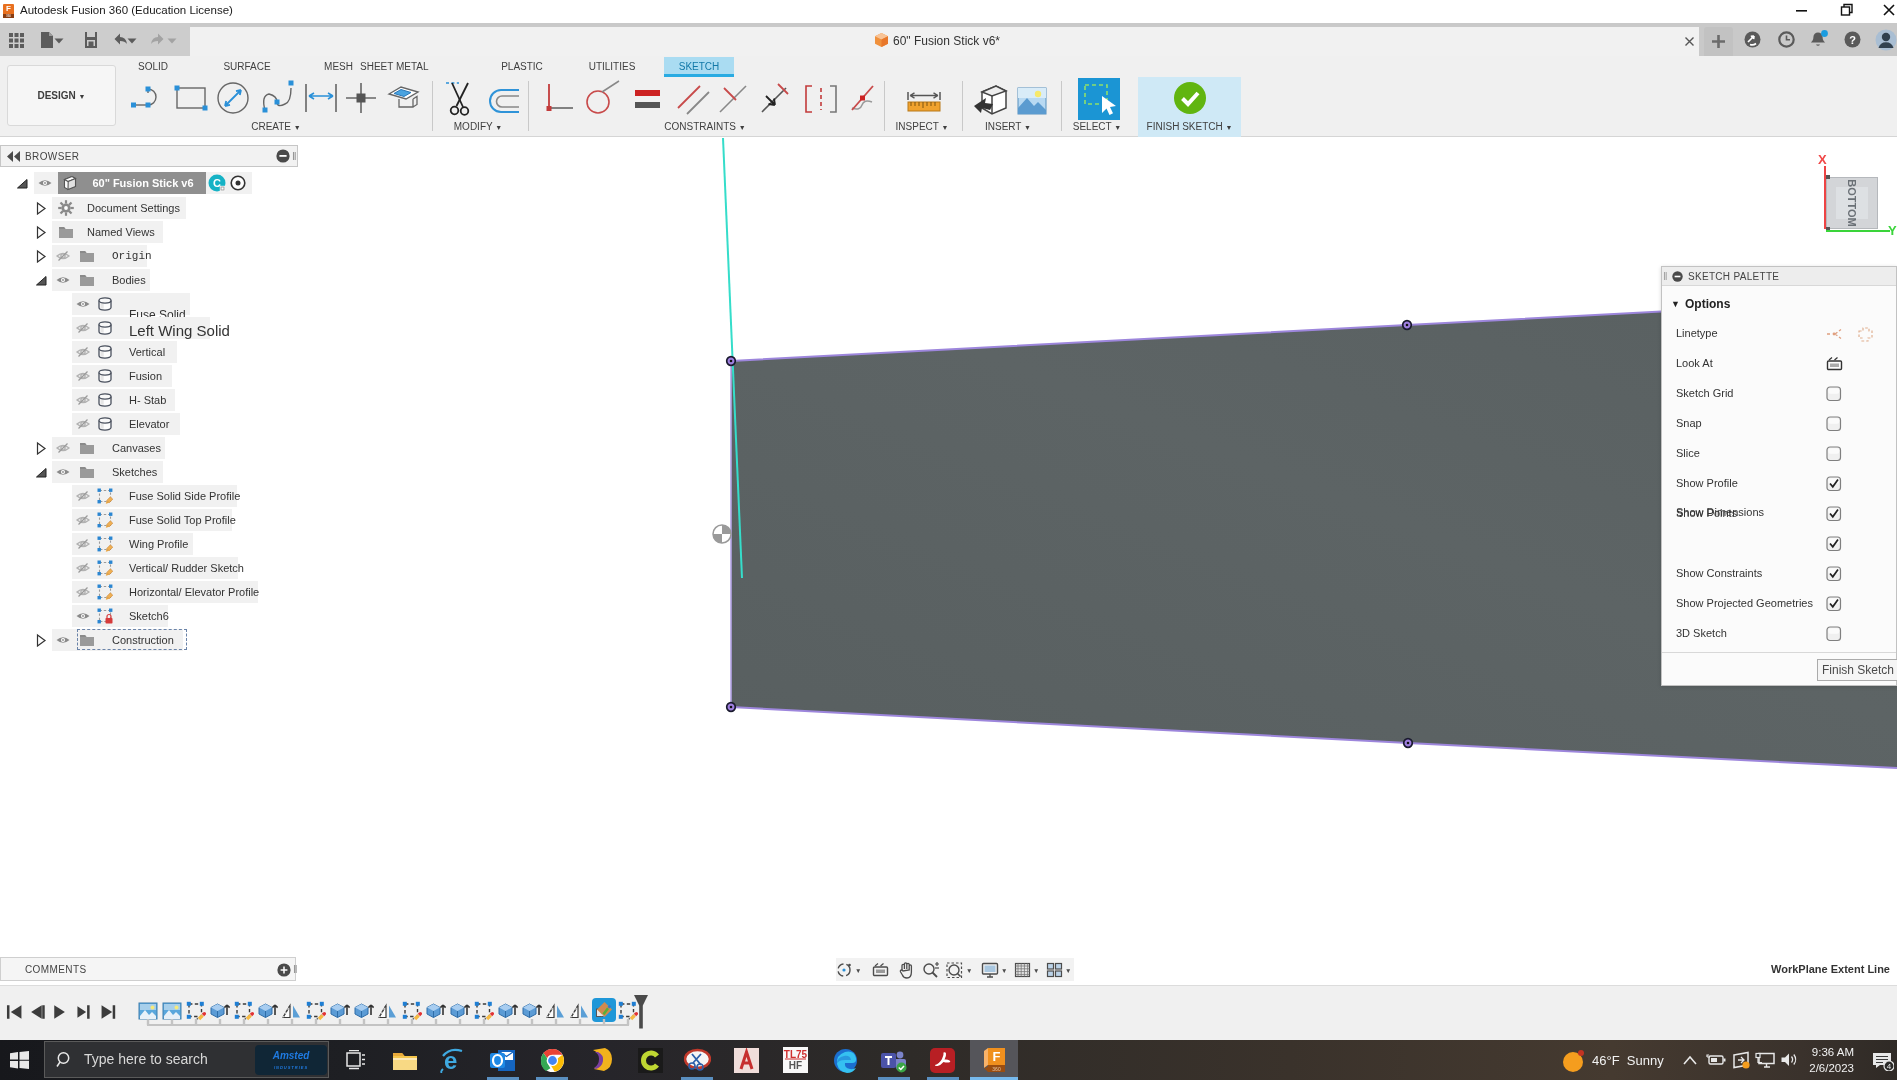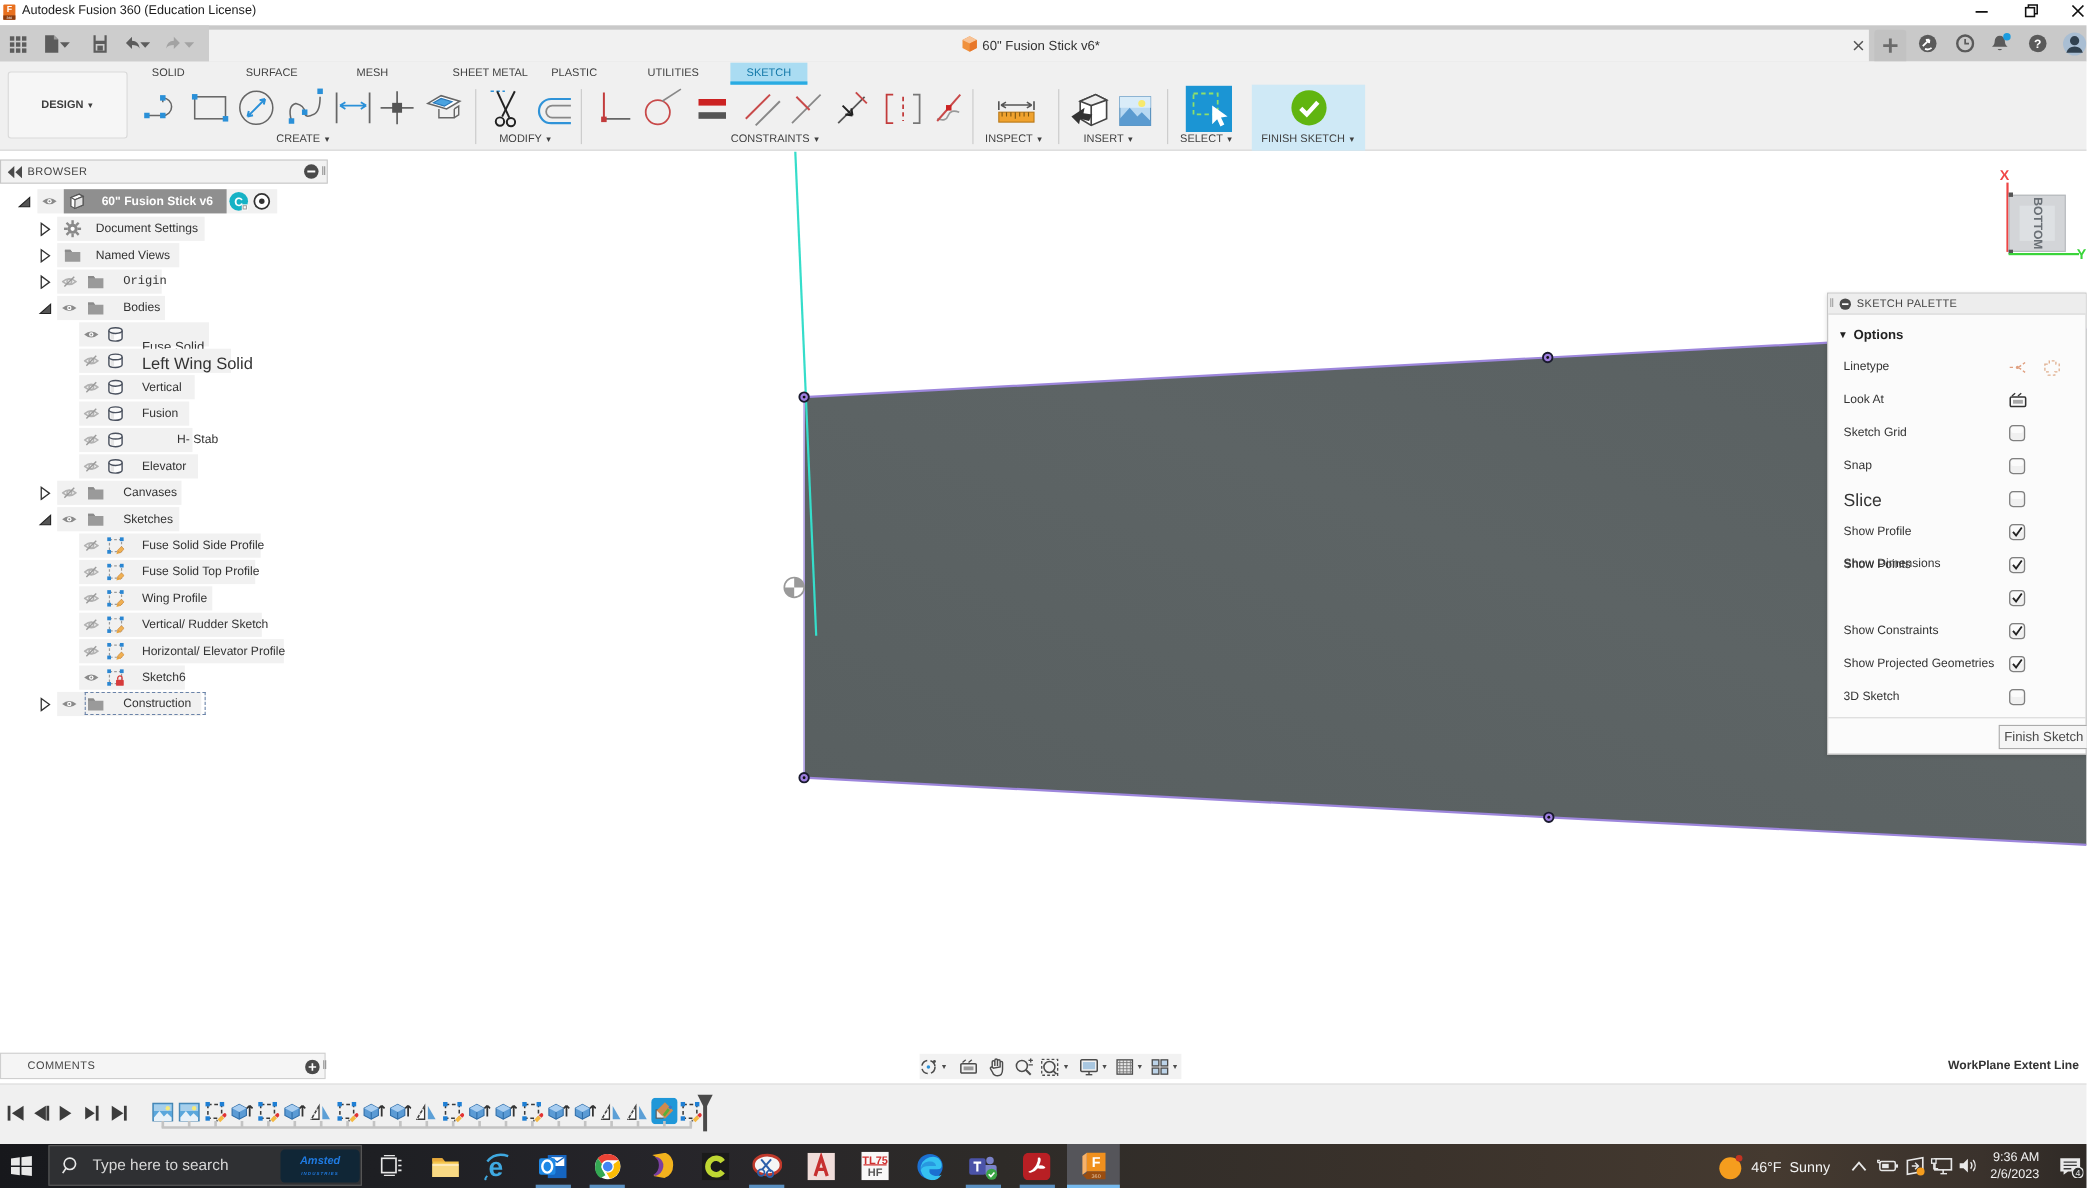--- a/index.html
+++ b/index.html
@@ -99,21 +99,21 @@
     <circle cx="11" cy="11" r="10.5" fill="#a9bed3"></circle>
     <circle cx="11" cy="8" r="4.2" fill="#31414f"></circle>
     <path d="M3.5 19 a7.8 7.8 0 0 1 15 0 z" fill="#31414f"></path>
   </svg>
 
   <div class="abs" style="left:0;top:56px;width:1897px;height:81px;background:#f0f0f0;border-bottom:1px solid #d5d5d5;"></div>
 
   <div class="abs lbl" style="left:138px;top:61px;width:46px;">SOLID</div>
   <div class="abs lbl" style="left:216px;top:61px;width:62px;text-align:center;">SURFACE</div>
   <div class="abs lbl" style="left:307px;top:61px;width:46px;text-align:right;">MESH</div>
-  <div class="abs lbl" style="left:390px;top:61px;width:90px;text-align:right;">SHEET METAL</div>
+  <div class="abs lbl" style="left:360px;top:61px;width:90px;text-align:left;">SHEET METAL</div>
   <div class="abs lbl" style="left:492px;top:61px;width:60px;text-align:center;">PLASTIC</div>
   <div class="abs lbl" style="left:582px;top:61px;width:60px;text-align:center;">UTILITIES</div>
   <div class="abs" style="left:664px;top:57px;width:70px;height:20px;background:#aadcf2;"></div>
   <div class="abs lbl" style="left:664px;top:61px;width:70px;text-align:center;color:#1278a8;">SKETCH</div>
   <div class="abs" style="left:664px;top:74px;width:70px;height:3px;background:#29abe2;"></div>
 
   <div class="abs" style="left:7px;top:65px;width:109px;height:61px;background:#f6f6f6;border:1px solid #d9d9d9;border-radius:3px;"></div>
   <div class="abs" style="left:7px;top:90px;width:109px;text-align:center;font-size:10px;font-weight:bold;color:#3d3d3d;">DESIGN <span style="font-size:7px;">▼</span></div>
 
   <div class="abs lbl" style="left:226px;top:121px;width:100px;text-align:center;">CREATE <span style="font-size:7px;">▼</span></div>
@@ -435,21 +435,21 @@
   <svg class="abs" style="left:76px;top:393px;" width="14" height="14" viewBox="0 0 14 14">
         <path d="M1 7 Q7 1.8 13 7 Q7 12.2 1 7 Z" fill="none" stroke="#b2b2b2" stroke-width="1.4"></path>
         <circle cx="7" cy="7" r="2.1" fill="none" stroke="#b2b2b2" stroke-width="1.4"></circle>
         <path d="M2.5 11.5 L11.5 2.5" stroke="#9a9a9a" stroke-width="1.3"></path>
       </svg>
   <svg class="abs" style="left:97px;top:392px;" width="16" height="16" viewBox="0 0 16 16">
         <path d="M2 4.5 V11.5 a6 2.6 0 0 0 12 0 V4.5" fill="#fdfdfd" stroke="#4a515e" stroke-width="1.3"></path>
         <rect x="3.5" y="5.8" width="3.2" height="6.8" fill="#e6e6e6"></rect>
         <ellipse cx="8" cy="4.5" rx="6" ry="2.6" fill="#f8f8f8" stroke="#4a515e" stroke-width="1.3"></ellipse>
       </svg>
-  <div class="abs" style="left:129px;top:394px;font-size:11px;color:#333;white-space:nowrap;margin-left:32px;">H- Stab</div>
+  <div class="abs" style="left:129px;top:394px;font-size:11px;color:#333;white-space:nowrap;">H- Stab</div>
   <div class="abs" style="left:72px;top:413px;width:108px;height:22px;background:#f1f1f1;"></div>
   <svg class="abs" style="left:76px;top:417px;" width="14" height="14" viewBox="0 0 14 14">
         <path d="M1 7 Q7 1.8 13 7 Q7 12.2 1 7 Z" fill="none" stroke="#b2b2b2" stroke-width="1.4"></path>
         <circle cx="7" cy="7" r="2.1" fill="none" stroke="#b2b2b2" stroke-width="1.4"></circle>
         <path d="M2.5 11.5 L11.5 2.5" stroke="#9a9a9a" stroke-width="1.3"></path>
       </svg>
   <svg class="abs" style="left:97px;top:416px;" width="16" height="16" viewBox="0 0 16 16">
         <path d="M2 4.5 V11.5 a6 2.6 0 0 0 12 0 V4.5" fill="#fdfdfd" stroke="#4a515e" stroke-width="1.3"></path>
         <rect x="3.5" y="5.8" width="3.2" height="6.8" fill="#e6e6e6"></rect>
         <ellipse cx="8" cy="4.5" rx="6" ry="2.6" fill="#f8f8f8" stroke="#4a515e" stroke-width="1.3"></ellipse>
@@ -617,21 +617,21 @@
   <div class="abs" style="left:1676px;top:387px;font-size:11px;color:#333;white-space:nowrap;">Sketch Grid</div>
   <svg class="abs" style="left:1826px;top:386px;" width="16" height="16" viewBox="0 0 16 16">
         <rect x="1" y="1" width="13.5" height="13.5" rx="3" fill="#f0f0f0" stroke="#808080" stroke-width="1.2"></rect>
         <rect x="2.2" y="2.2" width="11" height="5.5" rx="2" fill="#fbfbfb"></rect>
       </svg>
   <div class="abs" style="left:1676px;top:417px;font-size:11px;color:#333;white-space:nowrap;">Snap</div>
   <svg class="abs" style="left:1826px;top:416px;" width="16" height="16" viewBox="0 0 16 16">
         <rect x="1" y="1" width="13.5" height="13.5" rx="3" fill="#f0f0f0" stroke="#808080" stroke-width="1.2"></rect>
         <rect x="2.2" y="2.2" width="11" height="5.5" rx="2" fill="#fbfbfb"></rect>
       </svg>
-  <div class="abs" style="left:1676px;top:447px;font-size:16px;color:#333;white-space:nowrap;text-align:right;">Slice</div>
+  <div class="abs" style="left:1676px;top:447px;font-size:11px;color:#333;white-space:nowrap;text-align:right;">Slice</div>
   <svg class="abs" style="left:1826px;top:446px;" width="16" height="16" viewBox="0 0 16 16">
         <rect x="1" y="1" width="13.5" height="13.5" rx="3" fill="#f0f0f0" stroke="#808080" stroke-width="1.2"></rect>
         <rect x="2.2" y="2.2" width="11" height="5.5" rx="2" fill="#fbfbfb"></rect>
       </svg>
   <div class="abs" style="left:1676px;top:477px;font-size:11px;color:#333;white-space:nowrap;">Show Profile</div>
   <svg class="abs" style="left:1826px;top:476px;" width="16" height="16" viewBox="0 0 16 16">
         <rect x="1" y="1" width="13.5" height="13.5" rx="3" fill="#f0f0f0" stroke="#808080" stroke-width="1.2"></rect>
         <rect x="2.2" y="2.2" width="11" height="5.5" rx="2" fill="#fbfbfb"></rect>
         <path d="M4 7.5 L6.8 10.8 L12 3.5" fill="none" stroke="#222" stroke-width="1.7"></path>
       </svg>

